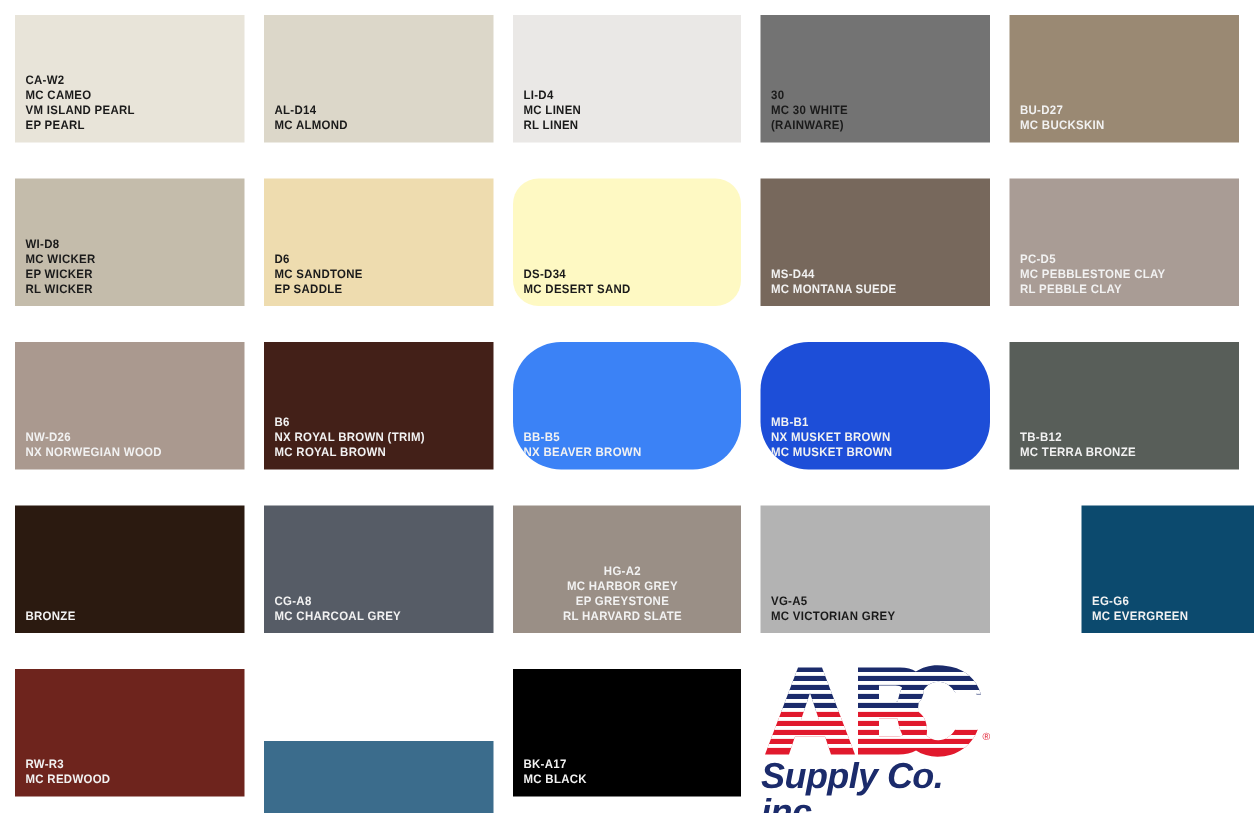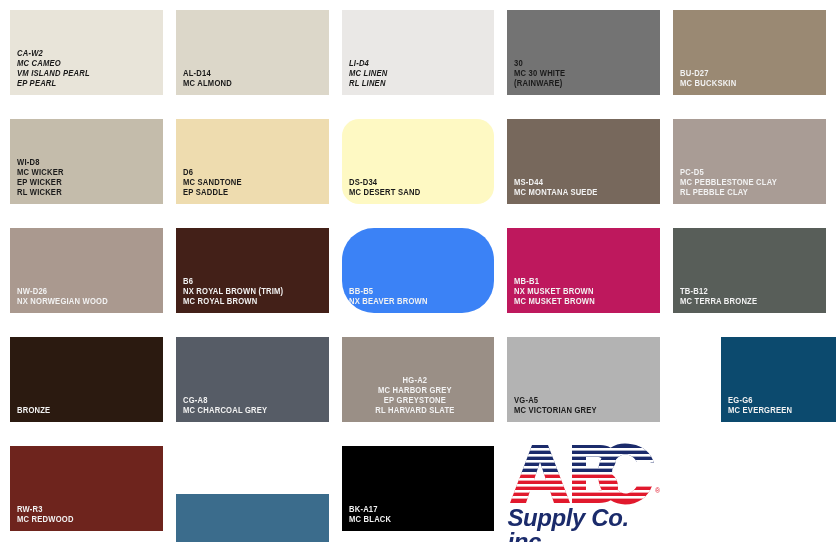--- a/index.html
+++ b/index.html
@@ -88,39 +88,39 @@
     color: #1b2b6b;
     letter-spacing: -0.4px;
     line-height: 1;
   }
 </style>
 </head>
 <body>
 
 <div id="chart">
     <div class="swatch-cell">
-      <div class="swatch dark-text" style="background: rgb(232, 228, 217); font-style: italic;">
+      <div class="swatch dark-text" style="background: rgb(232, 228, 217);">
         <div class="swatch-labels">
           <div class="swatch-line">CA-W2</div>
           <div class="swatch-line">MC CAMEO</div>
           <div class="swatch-line">VM ISLAND PEARL</div>
           <div class="swatch-line">EP PEARL</div>
         </div>
       </div>
     </div>
     <div class="swatch-cell">
       <div class="swatch dark-text" style="background: rgb(220, 215, 201);">
         <div class="swatch-labels">
           <div class="swatch-line">AL-D14</div>
           <div class="swatch-line">MC ALMOND</div>
         </div>
       </div>
     </div>
     <div class="swatch-cell">
-      <div class="swatch dark-text" style="background: rgb(234, 232, 230); font-style: italic;">
+      <div class="swatch dark-text" style="background: rgb(234, 232, 230);">
         <div class="swatch-labels">
           <div class="swatch-line">LI-D4</div>
           <div class="swatch-line">MC LINEN</div>
           <div class="swatch-line">RL LINEN</div>
         </div>
       </div>
     </div>
     <div class="swatch-cell">
       <div class="swatch dark-text" style="background: #737373;">
         <div class="swatch-labels">
@@ -201,21 +201,21 @@
     </div>
     <div class="swatch-cell">
       <div class="swatch light-text" style="background: #3b82f6; border-radius: 32px;">
         <div class="swatch-labels">
           <div class="swatch-line">BB-B5</div>
           <div class="swatch-line">NX BEAVER BROWN</div>
         </div>
       </div>
     </div>
     <div class="swatch-cell">
-      <div class="swatch light-text" style="background: #be185d;">
+      <div class="swatch light-text" style="background: #1d4ed8; border-radius: 32px;">
         <div class="swatch-labels">
           <div class="swatch-line">MB-B1</div>
           <div class="swatch-line">NX MUSKET BROWN</div>
           <div class="swatch-line">MC MUSKET BROWN</div>
         </div>
       </div>
     </div>
     <div class="swatch-cell">
       <div class="swatch light-text" style="background: rgb(88, 94, 89); padding-left: 27px;">
         <div class="swatch-labels">

